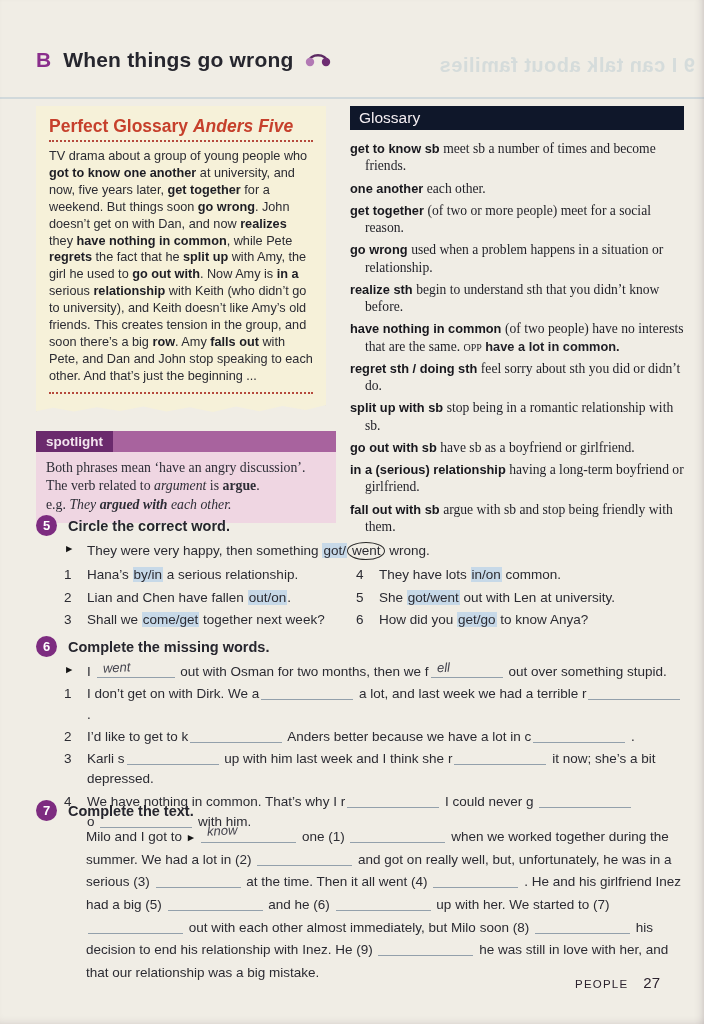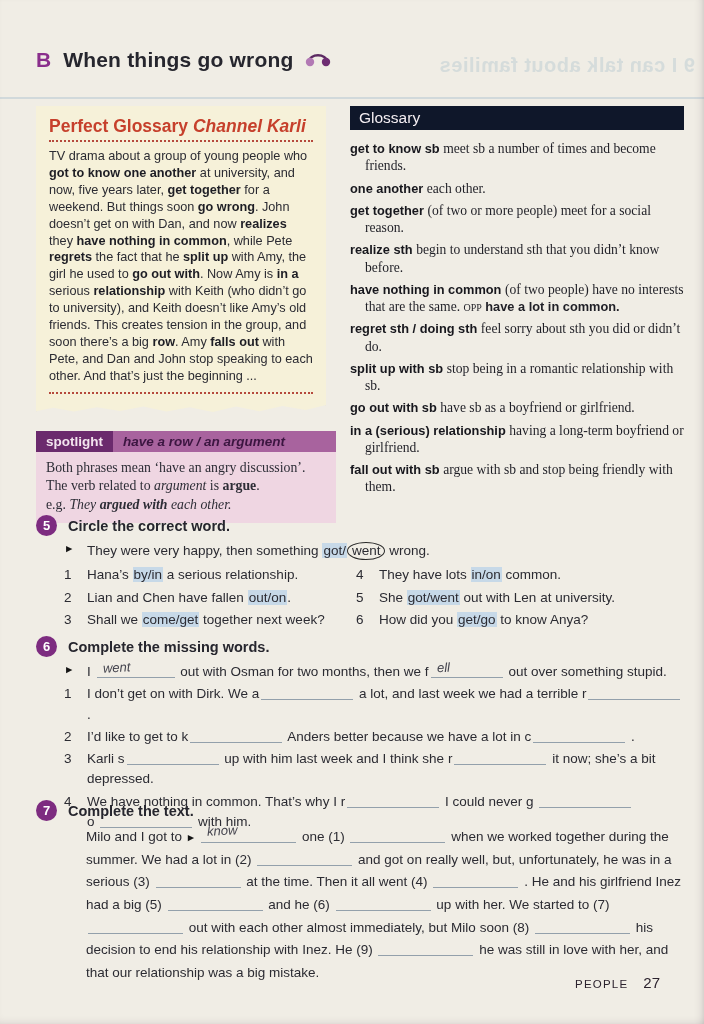--- a/index.html
+++ b/index.html
@@ -93,47 +93,47 @@
       </svg>
     </span>
   </header>
   <div class="hdr-rule"></div>
 
   <div class="cols">
     <div class="leftcol">
       <section class="tv-box">
         <div class="tv-title">
           <span class="tv-name">Perfect Glossary</span>
-          <span class="tv-channel">Channel Karli</span>
+          <span class="tv-channel">Anders Five</span>
         </div>
         <div class="dotted"></div>
         <p class="tv-body"><span>TV drama about a group of young people who </span><span class="b">got to know one another</span><span> at university, and now, five years later, </span><span class="b">get together</span><span> for a weekend. But things soon </span><span class="b">go wrong</span><span>. John doesn’t get on with Dan, and now </span><span class="b">realizes</span><span> they </span><span class="b">have nothing in common</span><span>, while Pete </span><span class="b">regrets</span><span> the fact that he </span><span class="b">split up</span><span> with Amy, the girl he used to </span><span class="b">go out with</span><span>. Now Amy is </span><span class="b">in a</span><span> serious </span><span class="b">relationship</span><span> with Keith (who didn’t go to university), and Keith doesn’t like Amy’s old friends. This creates tension in the group, and soon there’s a big </span><span class="b">row</span><span>. Amy </span><span class="b">falls out</span><span> with Pete, and Dan and John stop speaking to each other. And that’s just the beginning ...</span></p>
         <div class="dotted" style="margin-top:7px"></div>
       </section>
 
       <section class="spotlight">
         <div class="spot-bar">
           <span class="spot-label">spotlight</span>
-          <span class="spot-title">have a row / an argument</span>
         </div>
         <div class="spot-body">
             <div class="spot-line"><span>Both phrases mean ‘have an angry discussion’.</span></div>
             <div class="spot-line"><span>The verb related to </span><span class="i">argument</span><span> is </span><span class="b">argue</span><span>.</span></div>
             <div class="spot-line"><span>e.g. </span><span class="i">They </span><span class="b i">argued with</span><span class="i"> each other.</span></div>
           </div>
       </section>
     </div>
 
     <div class="rightcol">
       <section class="glossary">
         <div class="glossary-header">Glossary</div>
         <div class="glossary-entries">
             <div class="g-entry"><span class="g-term">get to know sb </span><span>meet sb a number of times and become friends.</span></div>
             <div class="g-entry"><span class="g-term">one another </span><span>each other.</span></div>
             <div class="g-entry"><span class="g-term">get together </span><span>(of two or more people) meet for a social reason.</span></div>
+            <div class="g-entry"><span class="g-term">go wrong </span><span>used when a problem happens in a situation or relationship.</span></div>
             <div class="g-entry"><span class="g-term">realize sth </span><span>begin to understand sth that you didn’t know before.</span></div>
             <div class="g-entry"><span class="g-term">have nothing in common </span><span>(of two people) have no interests that are the same. </span><span class="sc">opp</span><span> </span><span class="b">have a lot in common.</span></div>
             <div class="g-entry"><span class="g-term">regret sth / doing sth </span><span>feel sorry about sth you did or didn’t do.</span></div>
             <div class="g-entry"><span class="g-term">split up with sb </span><span>stop being in a romantic relationship with sb.</span></div>
             <div class="g-entry"><span class="g-term">go out with sb </span><span>have sb as a boyfriend or girlfriend.</span></div>
             <div class="g-entry"><span class="g-term">in a (serious) relationship </span><span>having a long-term boyfriend or girlfriend.</span></div>
             <div class="g-entry"><span class="g-term">fall out with sb </span><span>argue with sb and stop being friendly with them.</span></div>
           </div>
       </section>
     </div>

